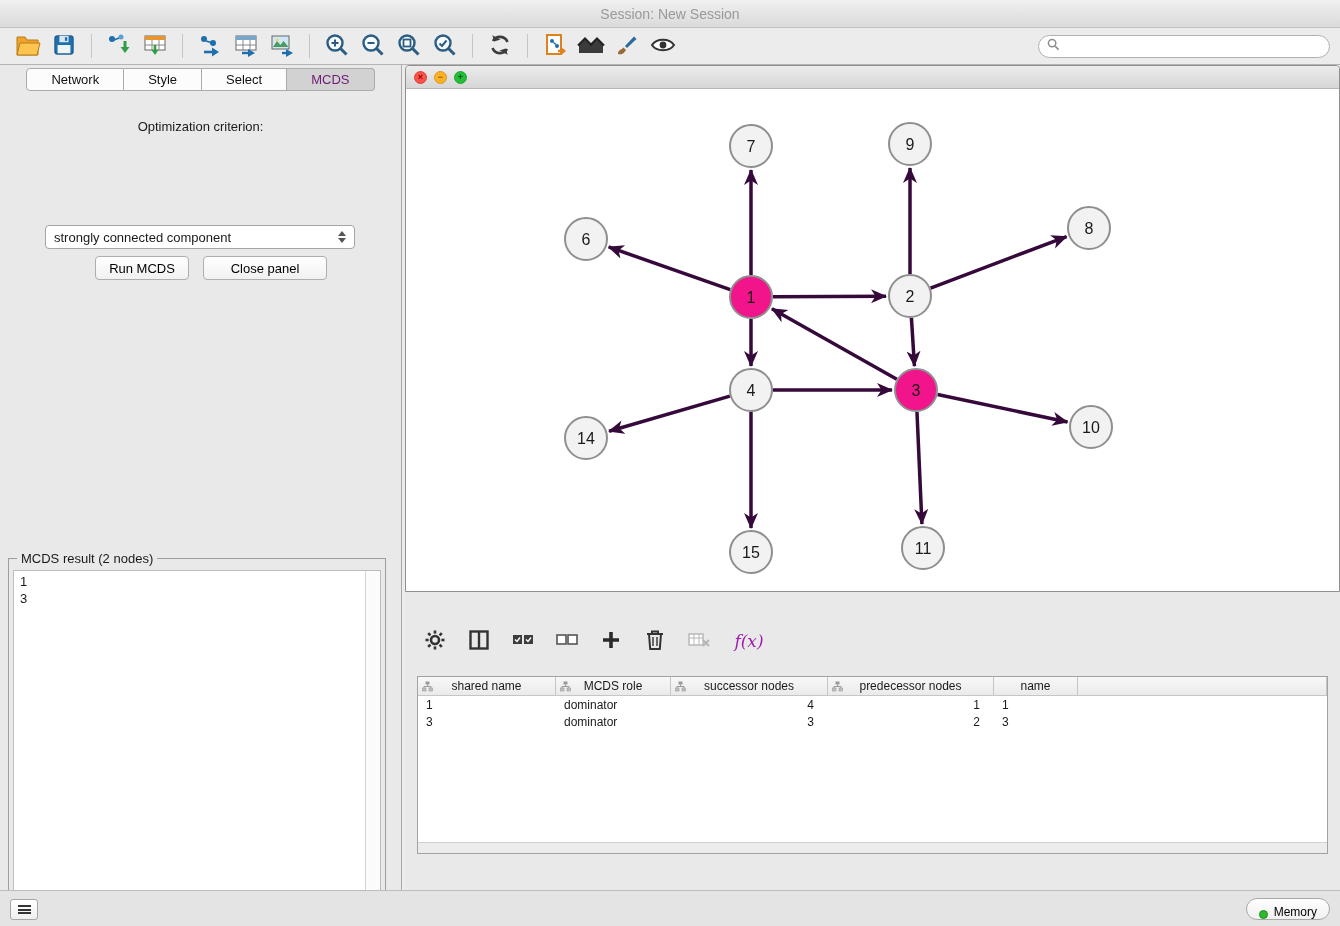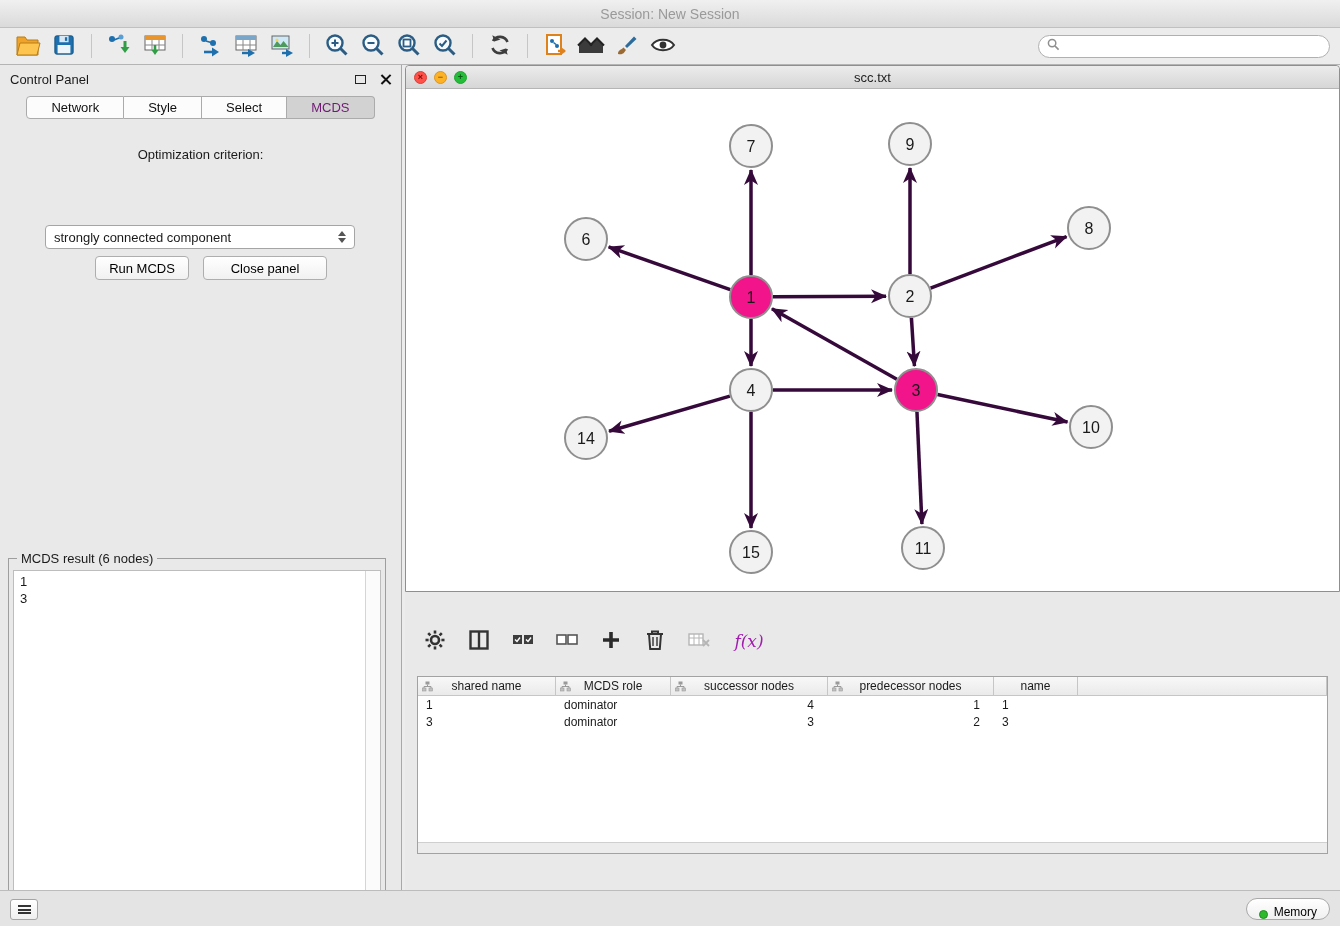--- a/index.html
+++ b/index.html
@@ -246,59 +246,52 @@
   <div class="searchbox">
     <span><svg width="13" height="13" viewBox="0 0 14 14">
           <circle cx="5.5" cy="5.5" r="4" fill="none" stroke="#8e8e8e" stroke-width="1.6"></circle>
           <line x1="8.6" y1="8.6" x2="12.5" y2="12.5" stroke="#8e8e8e" stroke-width="1.8"></line>
         </svg></span>
     <input type="text" value="" style="">
   </div>
 </div>
 
 <div class="cpanel">
-  <div class="phead">
-    <span>Control Panel</span>
-    <span class="sp"></span>
-    <span class="float-ic"></span>
-    <span class="close-ic"></span>
-  </div>
   <div class="tabs">
     <button class="tab">Network</button>
     <button class="tab">Style</button>
     <button class="tab">Select</button>
     <button class="tab active">MCDS</button>
   </div>
   <div class="opt-label">Optimization criterion:</div>
   <div class="dropdown">
     <span>strongly connected component</span>
     <span class="dd-arrows">
         <i class="dd-up"></i>
         <i class="dd-down"></i>
       </span>
   </div>
   <button class="cbtn" style="left:95px; top:191px; width:94px;">Run MCDS</button>
   <button class="cbtn" style="left:203px; top:191px; width:124px;">Close panel</button>
 
   <div class="result-group">
-    <span class="result-legend">MCDS result (6 nodes)</span>
+    <span class="result-legend">MCDS result (2 nodes)</span>
     <div class="result-list">
       <div>1</div>
       <div>3</div>
       <div class="result-scroll"></div>
     </div>
   </div>
 </div>
 
 <div class="netwin">
   <div class="net-titlebar">
     <span class="tl tl-red">×</span>
     <span class="tl tl-yellow">−</span>
     <span class="tl tl-green">+</span>
-    <span class="net-title">scc.txt</span>
   </div>
   <svg id="graph-svg" width="933" height="502">
     <defs>
       <marker id="arrow" markerUnits="userSpaceOnUse" markerWidth="20" markerHeight="16" refX="15" refY="7" orient="auto">
         <path id="arrow-path" d="M0,0 L16,7 L0,14 L4.5,7 Z" fill="#36093b"></path>
       </marker>
     </defs>
   <line x1="345" y1="186" x2="345" y2="81" stroke="#36093b" stroke-width="3.5" marker-end="url(#arrow)"></line>
       <line x1="324.2449403778676" y1="200.7042820722201" x2="202.64188322414446" y2="157.9589650121235" stroke="#36093b" stroke-width="3.5" marker-end="url(#arrow)"></line>
       <line x1="366.9995649035371" y1="207.86163795658152" x2="480.0004746506868" y2="207.15094041100198" stroke="#36093b" stroke-width="3.5" marker-end="url(#arrow)"></line>

